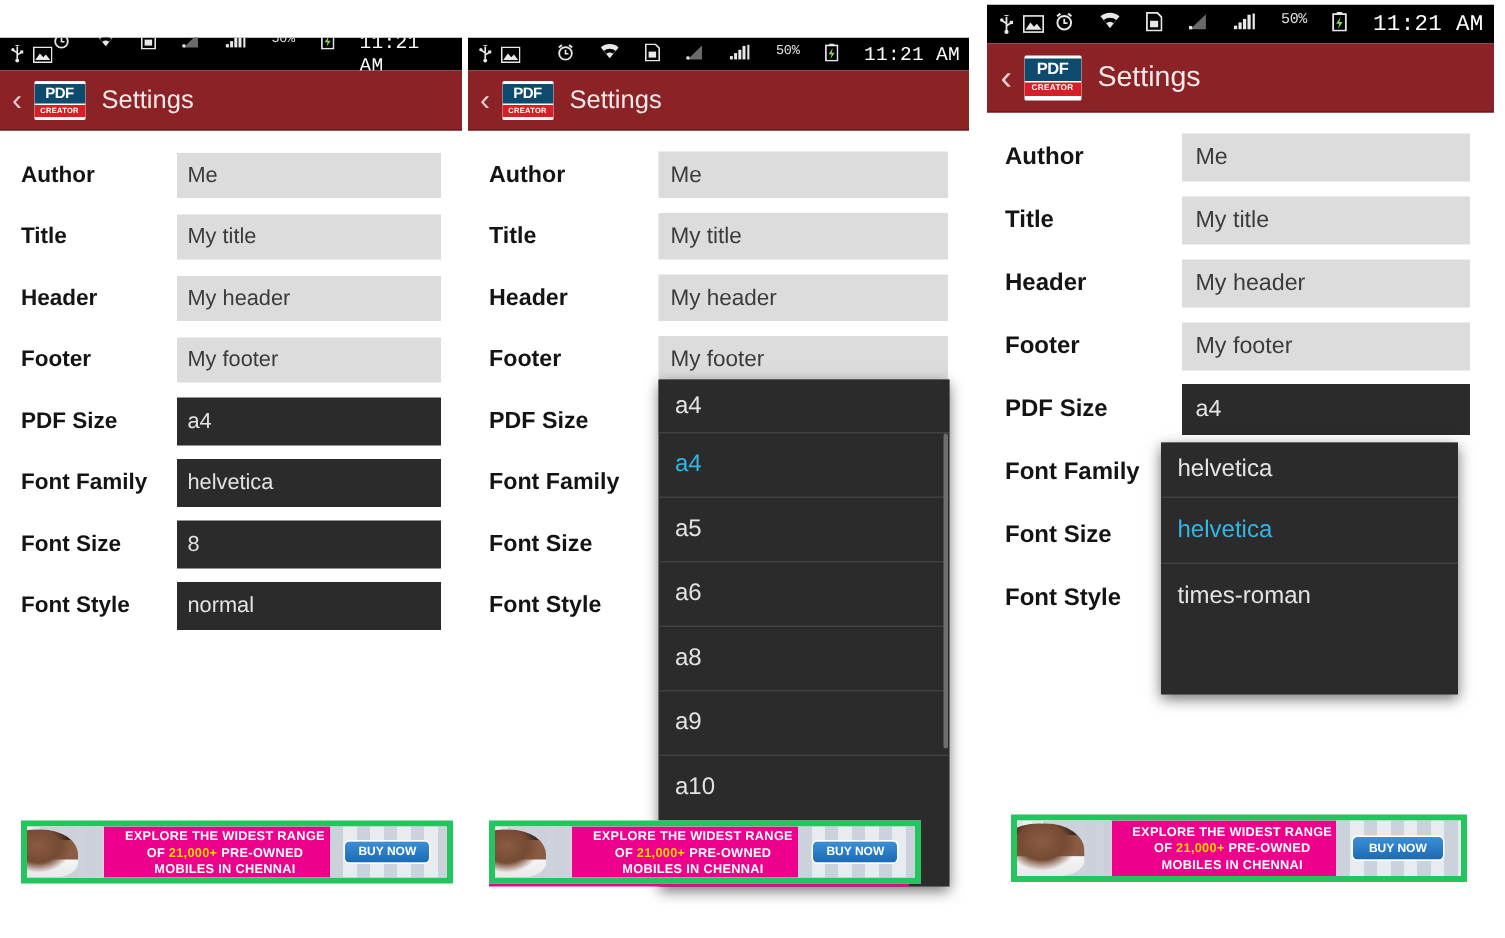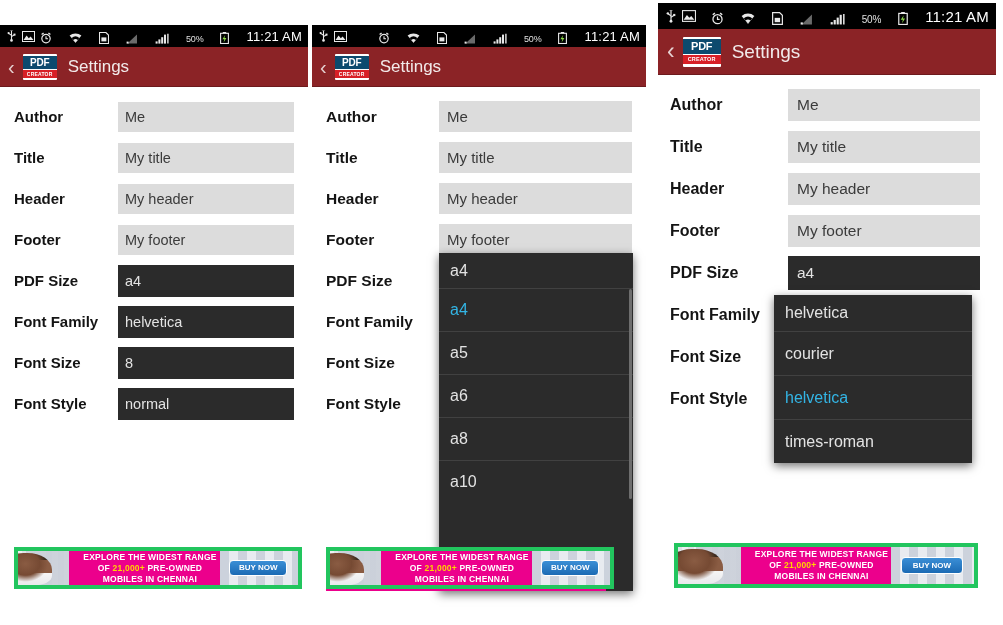--- a/index.html
+++ b/index.html
@@ -17,21 +17,21 @@
   .panel.p3{left:658px;top:3px;  width:338px; height:622px;}
 
   
   .statusbar{
     position:relative;width:100%;background:#000000;color:#ffffff;
     display:flex;align-items:center;box-sizing:border-box;
   }
   .p1 .statusbar,.p2 .statusbar{height:22px;padding:0 6px;}
   .p3 .statusbar{height:26px;padding:0 7px;}
   .sb-left{display:flex;align-items:center;gap:5px;}
-  .sb-right{margin-left:auto;display:flex;align-items:flex-end;gap:17px;}
+  .sb-right{margin-left:auto;display:flex;align-items:flex-start;gap:17px;font-family:Liberation Mono, monospace;}
   .sb-ico{display:inline-block;line-height:1;color:#e8e8e8;}
   .p1 .sb-ico,.p2 .sb-ico{font-size:12px;}
   .p3 .sb-ico{font-size:14px;}
   .sb-batt-pct{font-size:9px;color:#e0e0e0;letter-spacing:-.2px;}
   .p3 .sb-batt-pct{font-size:10px;}
   .sb-clock{font-size:13px;color:#ffffff;letter-spacing:.2px;}
   .p3 .sb-clock{font-size:15px;}
 
   svg.gl{display:block;}
 
@@ -397,20 +397,21 @@
         <span class="fld dark">normal</span>
       </div>
     </div>
 
     <div class="dropdown" style="left:127px; top:228px; width:194px; height:338px;">
       <div class="dd-anchor">a4</div>
       <div class="dd-item sel">a4</div>
       <div class="dd-item">a5</div>
       <div class="dd-item">a6</div>
       <div class="dd-item">a8</div>
+      <div class="dd-item">a9</div>
       <div class="dd-item">a10</div>
       <div class="dd-scrollbar" style="top:36px;height:210px;"></div>
     </div>
 
     <div class="ad-strip"></div>
 
     <div class="ad">
       <div class="ad-left">
         <div class="ad-phones"></div>
         <div class="ad-face"></div>
@@ -540,21 +541,20 @@
         <span class="fld dark">15</span>
       </div>
       <div class="row spacer">
         <span class="lbl">Font Style</span>
         <span class="fld dark">normal</span>
       </div>
     </div>
 
     <div class="dropdown" style="left:116px; top:292px; width:198px; height:168px;">
       <div class="dd-anchor">helvetica</div>
-      <div class="dd-item">courier</div>
       <div class="dd-item sel">helvetica</div>
       <div class="dd-item">times-roman</div>
     </div>
 
     <div class="ad">
       <div class="ad-left">
         <div class="ad-phones"></div>
         <div class="ad-face"></div>
         <div class="ad-badge">
           <b>ask</b>

